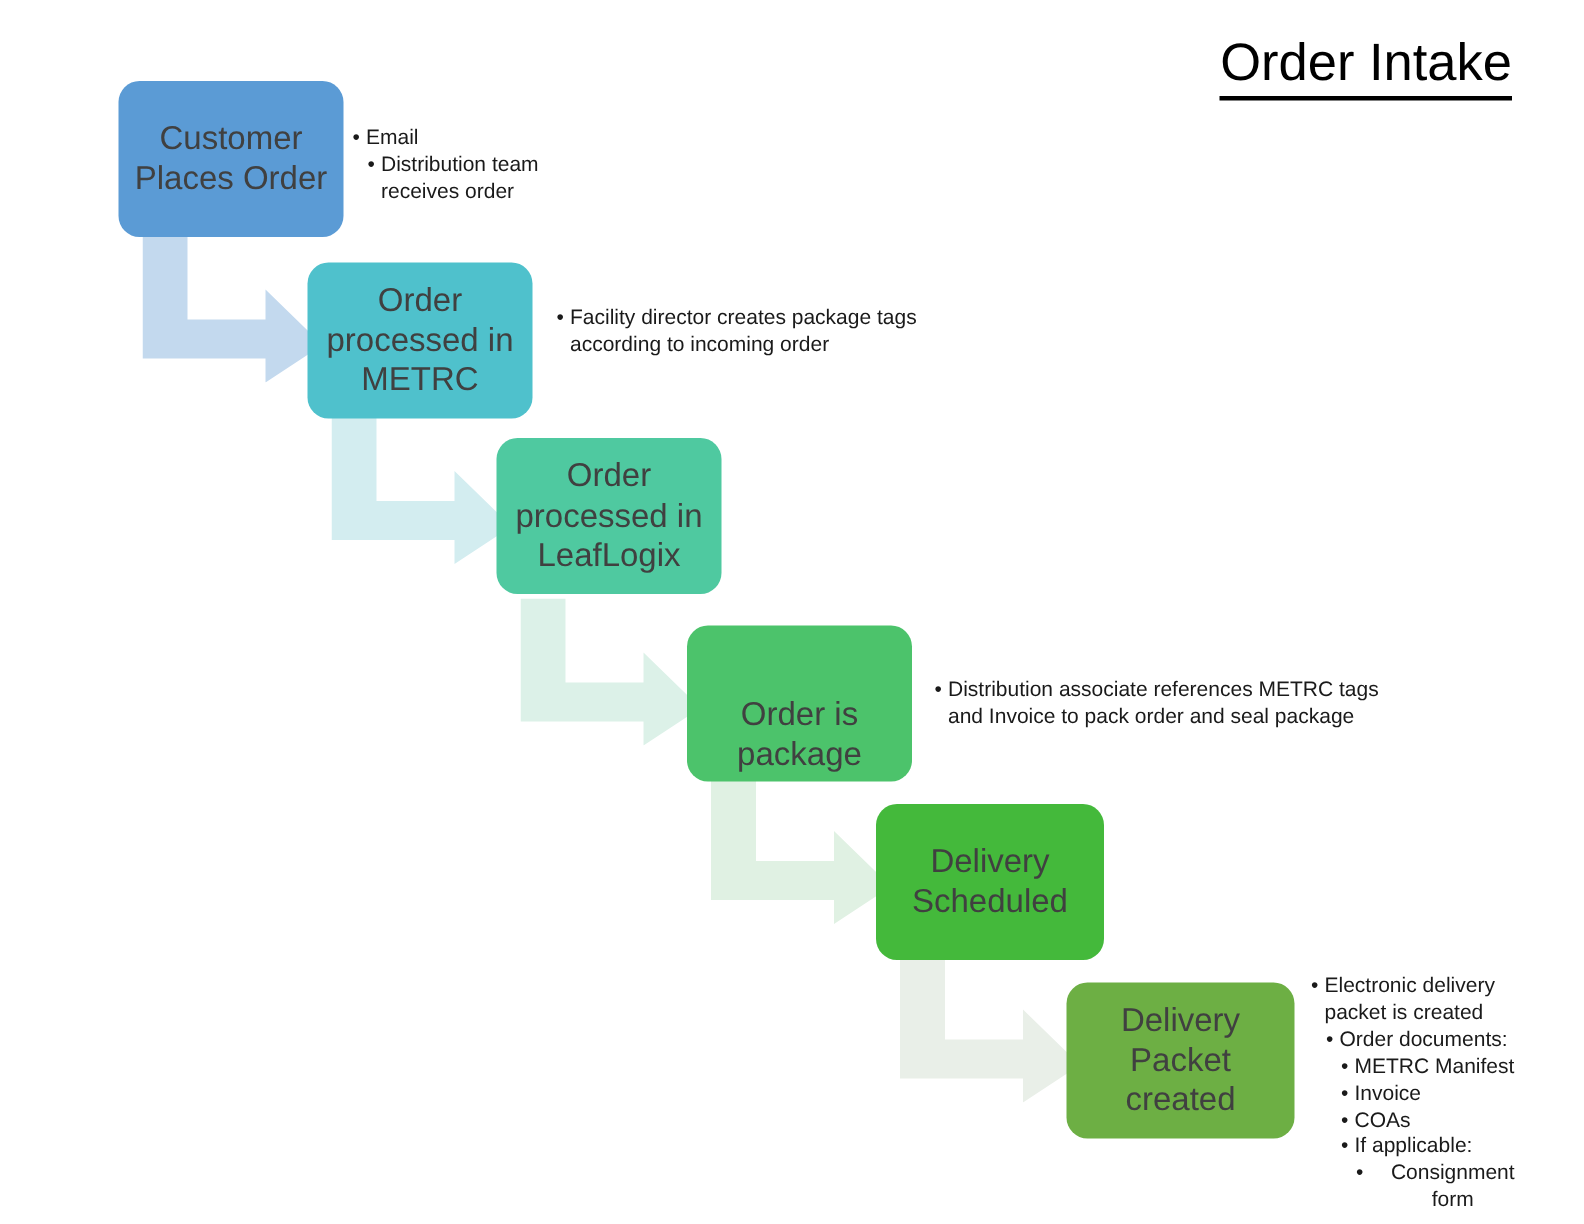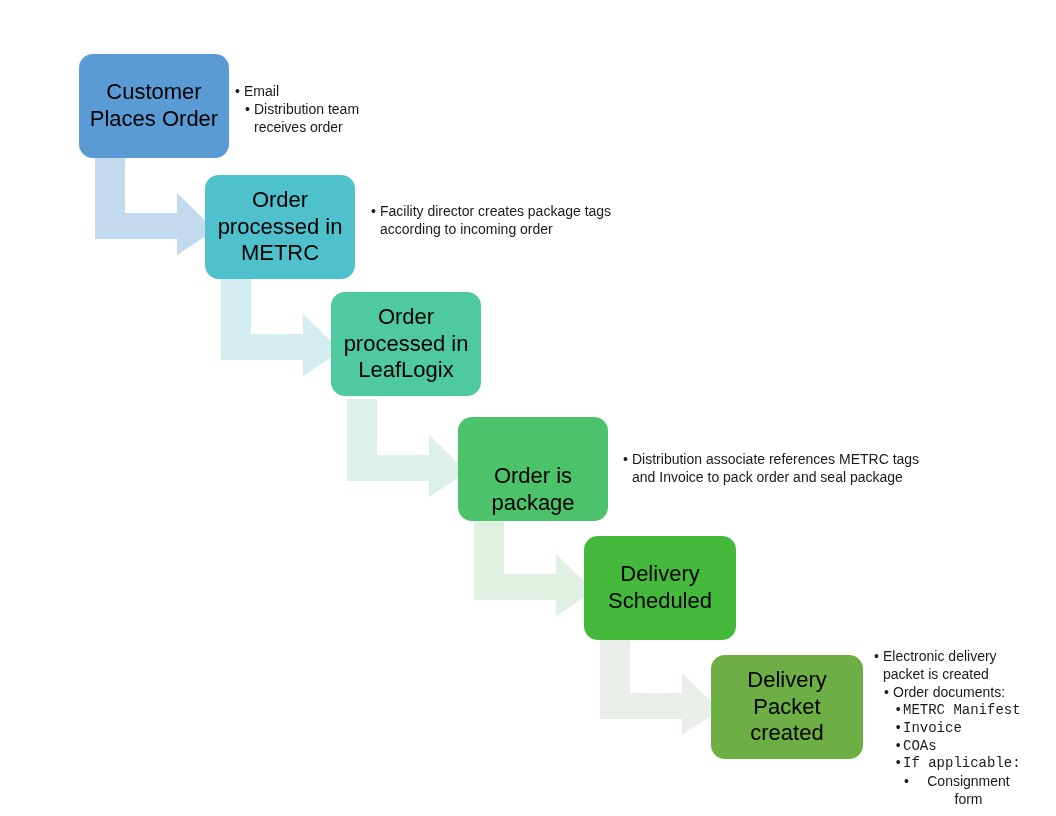--- a/index.html
+++ b/index.html
@@ -34,21 +34,21 @@
     color: #000000;
     border-bottom: 3px solid #000000;
     padding-bottom: 2px;
     line-height: 1.15;
     white-space: nowrap;
     font-family: "Liberation Sans", sans-serif;
   }
   .box {
     position: absolute;
     border-radius: 14px;
-    color: #000000;
+    color: #404040;
     display: flex;
     align-items: center;
     justify-content: center;
     text-align: center;
     font-size: 22px;
     line-height: 1.22;
     font-weight: 400;
     padding: 4px 8px;
     box-sizing: border-box;
     font-family: "Liberation Sans", sans-serif;
@@ -75,28 +75,29 @@
     margin: 0;
   }
   .notes .bl::before {
     content: "\2022";
     position: absolute;
     left: 0;
     top: 0;
   }
   .notes .lvl1 { margin-left: 0px; }
   .notes .lvl2 { margin-left: 10px; }
-  .notes .lvl3 { margin-left: 20px; font-family: Liberation Mono, monospace; }
+  .notes .lvl3 { margin-left: 20px; }
   .notes .lvl4 { margin-left: 30px; text-align: center; }
 </style>
 </head>
 <body>
 
 <div id="slide">
 
+  <div class="title">Order Intake</div>
 
   <div class="arrow" style="left:95px; top:157px; width:120px; height:98px;">
     <svg width="120" height="98" viewBox="0 0 120 98">
       <path d="M0,0 L30,0 L30,56 L82,56 L82,36 L120,73 L82,98 L82,82 L0,82 Z" fill="#C3D9EE"></path>
     </svg>
   </div>
 
   <div class="arrow" style="left:221px; top:278px; width:120px; height:98px;">
     <svg width="120" height="98" viewBox="0 0 120 98">
       <path d="M0,0 L30,0 L30,56 L82,56 L82,36 L120,73 L82,98 L82,82 L0,82 Z" fill="#D3EDF0"></path>

